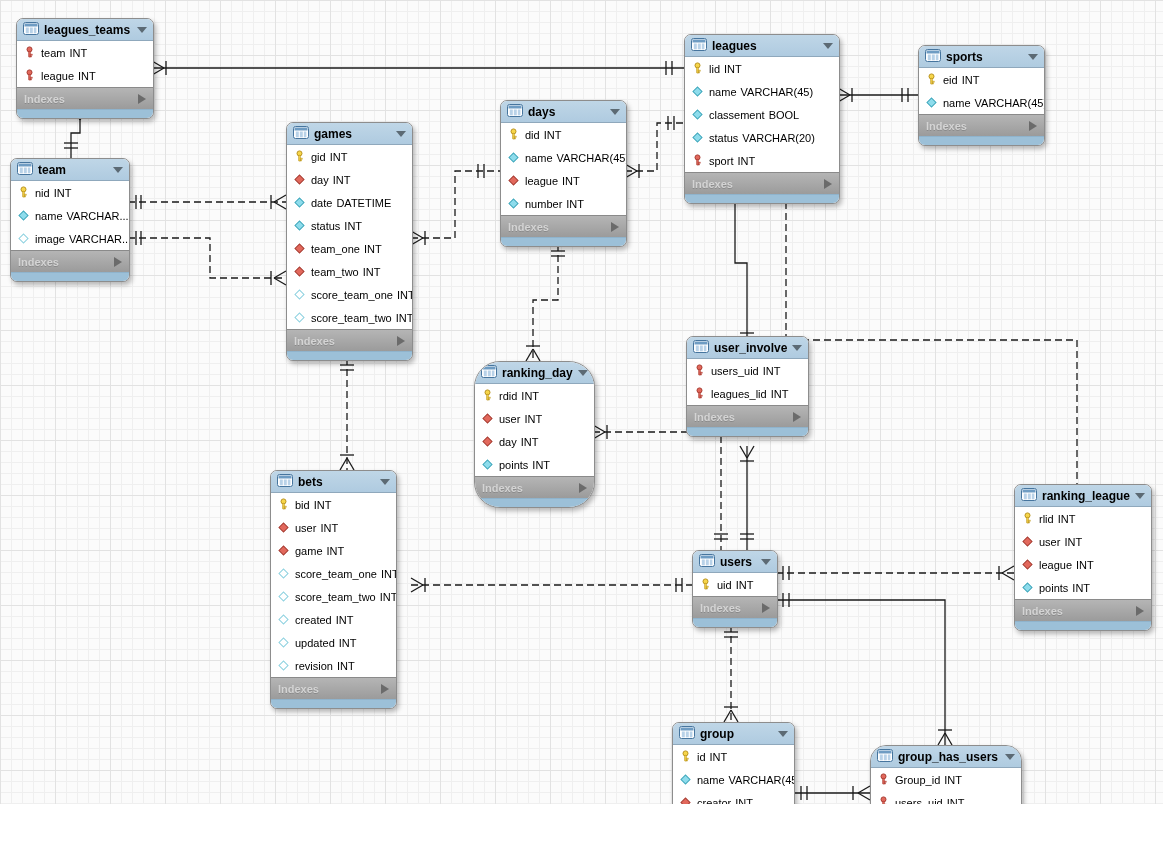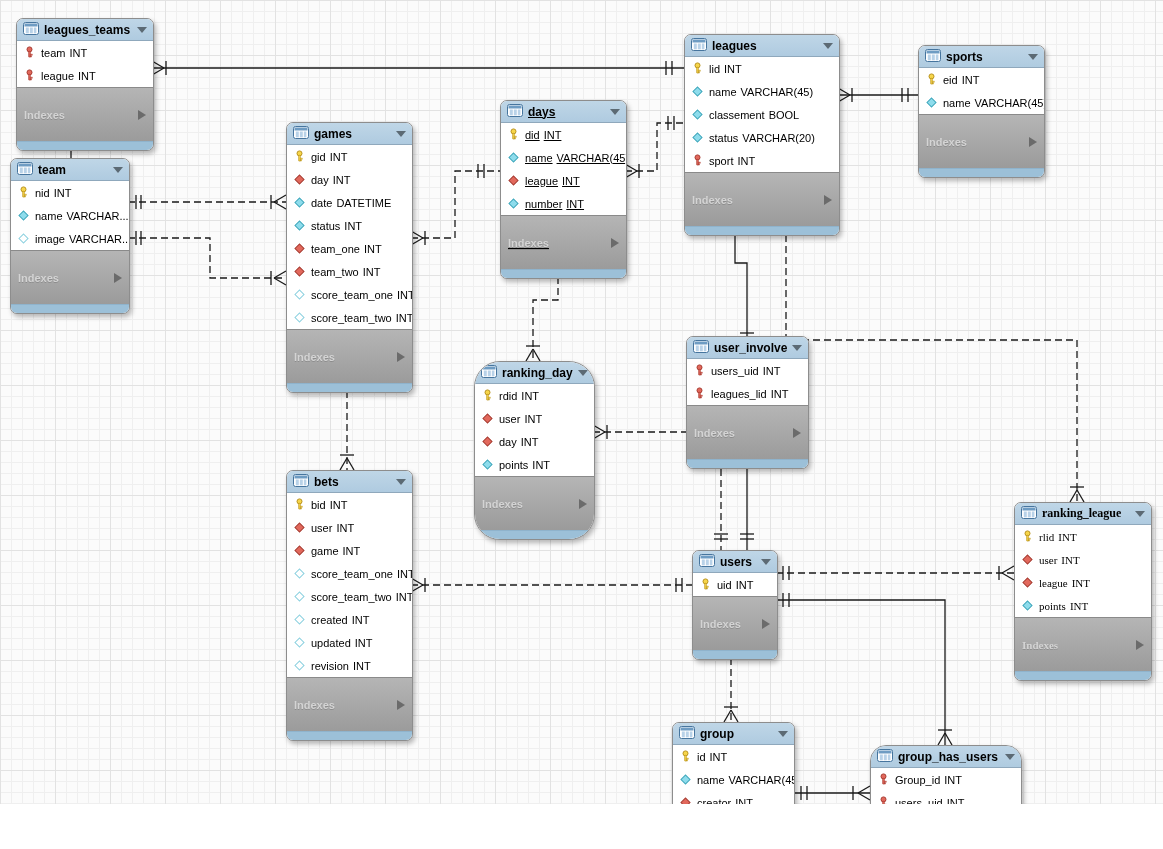--- a/index.html
+++ b/index.html
@@ -28,21 +28,21 @@
   .tbl-header{
     height:21px;display:flex;align-items:center;gap:5px;padding:0 6px;
     background:linear-gradient(#BFD6E7,var(--header-blue));border-bottom:1px solid #8FA8BC;
   }
   .tbl-title{font-size:12px;font-weight:bold;color:#000;flex:1;white-space:nowrap;overflow:hidden;}
   .hdr-arrow{width:0;height:0;border-left:5px solid transparent;border-right:5px solid transparent;border-top:6px solid #5C6A74;}
   .tbl-col{height:23px;display:flex;align-items:center;padding:0 6px;background:#fff;font-size:11px;color:#000;white-space:nowrap;}
   .col-icon{display:inline-flex;width:13px;height:13px;margin-right:5px;flex:none;}
   .col-type{margin-left:4px;}
   .tbl-indexes{
-    height:21px;display:flex;align-items:center;padding:16px 7px;
+    height:21px;display:flex;align-items:center;padding:0 7px;
     background:linear-gradient(#B5B5B5,#9B9B9B);border-top:1px solid #8A8A8A;
     color:#D4D4D4;font-size:11px;font-weight:bold;text-shadow:0 1px 0 rgba(0,0,0,0.15);
   }
   .idx-arrow{margin-left:auto;width:0;height:0;border-top:5px solid transparent;border-bottom:5px solid transparent;border-left:8px solid #6B6B6B;}
   .tbl-footer{height:8px;background:var(--footer-blue);border-top:1px solid #8FB3CC;}
 </style>
 </head>
 <body>
 
 <div id="canvas">
@@ -331,21 +331,21 @@
         </span>
         <span>score_team_two</span>
         <span class="col-type">INT</span>
       </div>
       <div class="tbl-indexes">
         <span>Indexes</span>
         <span class="idx-arrow"></span>
       </div>
       <div class="tbl-footer"></div>
     </div>
-    <div class="erd-table" style="left: 500px; top: 100px; width: 125px; text-decoration: underline;">
+    <div class="erd-table" style="left: 500px; top: 100px; width: 125px;">
       <div class="tbl-header">
         <span><svg width="16" height="13" viewBox="0 0 16 13">
             <rect x="0.5" y="0.5" width="15" height="12" rx="2" fill="#fff" stroke="#46759E"></rect>
             <rect x="1.5" y="1.5" width="13" height="3" fill="#6E9CC3"></rect>
             <rect x="2.8" y="5.5" width="3" height="5.8" fill="#B8D2E8"></rect>
             <rect x="6.8" y="5.5" width="3" height="5.8" fill="#B8D2E8"></rect>
             <rect x="10.8" y="5.5" width="2.6" height="5.8" fill="#B8D2E8"></rect>
           </svg></span>
         <span class="tbl-title">days</span>
         <span class="hdr-arrow"></span>
@@ -595,21 +595,21 @@
         </span>
         <span>leagues_lid</span>
         <span class="col-type">INT</span>
       </div>
       <div class="tbl-indexes">
         <span>Indexes</span>
         <span class="idx-arrow"></span>
       </div>
       <div class="tbl-footer"></div>
     </div>
-    <div class="erd-table" style="left: 286px; top: 470px; width: 125px;">
+    <div class="erd-table" style="left: 270px; top: 470px; width: 125px;">
       <div class="tbl-header">
         <span><svg width="16" height="13" viewBox="0 0 16 13">
             <rect x="0.5" y="0.5" width="15" height="12" rx="2" fill="#fff" stroke="#46759E"></rect>
             <rect x="1.5" y="1.5" width="13" height="3" fill="#6E9CC3"></rect>
             <rect x="2.8" y="5.5" width="3" height="5.8" fill="#B8D2E8"></rect>
             <rect x="6.8" y="5.5" width="3" height="5.8" fill="#B8D2E8"></rect>
             <rect x="10.8" y="5.5" width="2.6" height="5.8" fill="#B8D2E8"></rect>
           </svg></span>
         <span class="tbl-title">bets</span>
         <span class="hdr-arrow"></span>
@@ -718,21 +718,21 @@
         </span>
         <span>uid</span>
         <span class="col-type">INT</span>
       </div>
       <div class="tbl-indexes">
         <span>Indexes</span>
         <span class="idx-arrow"></span>
       </div>
       <div class="tbl-footer"></div>
     </div>
-    <div class="erd-table" style="left: 1014px; top: 502px; width: 136px; font-family: Liberation Serif, serif;">
+    <div class="erd-table" style="left: 1014px; top: 484px; width: 136px;">
       <div class="tbl-header">
         <span><svg width="16" height="13" viewBox="0 0 16 13">
             <rect x="0.5" y="0.5" width="15" height="12" rx="2" fill="#fff" stroke="#46759E"></rect>
             <rect x="1.5" y="1.5" width="13" height="3" fill="#6E9CC3"></rect>
             <rect x="2.8" y="5.5" width="3" height="5.8" fill="#B8D2E8"></rect>
             <rect x="6.8" y="5.5" width="3" height="5.8" fill="#B8D2E8"></rect>
             <rect x="10.8" y="5.5" width="2.6" height="5.8" fill="#B8D2E8"></rect>
           </svg></span>
         <span class="tbl-title">ranking_league</span>
         <span class="hdr-arrow"></span>

